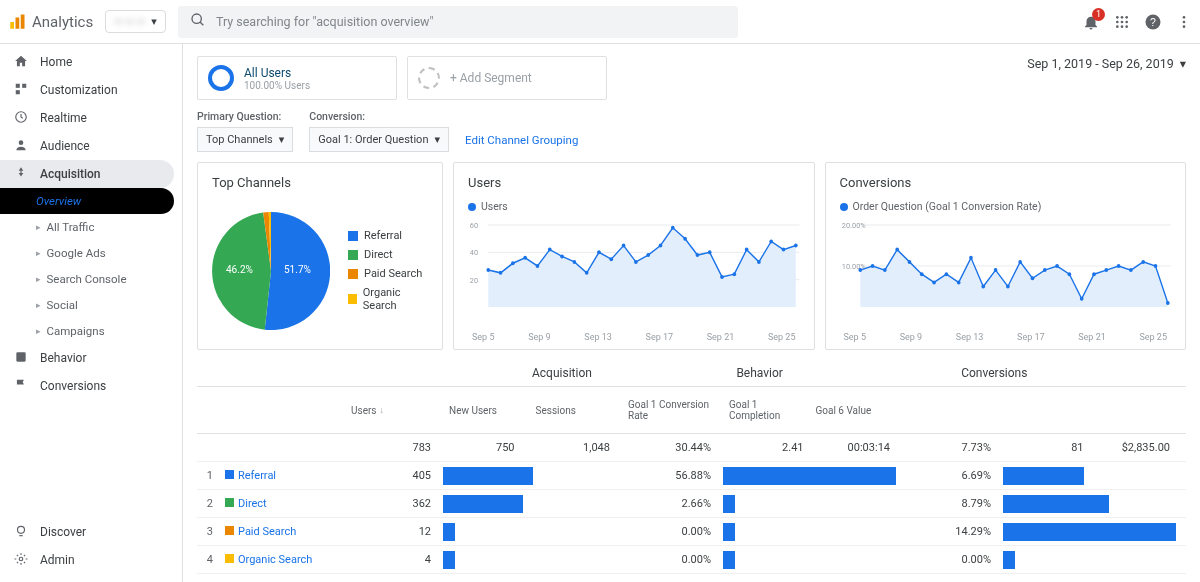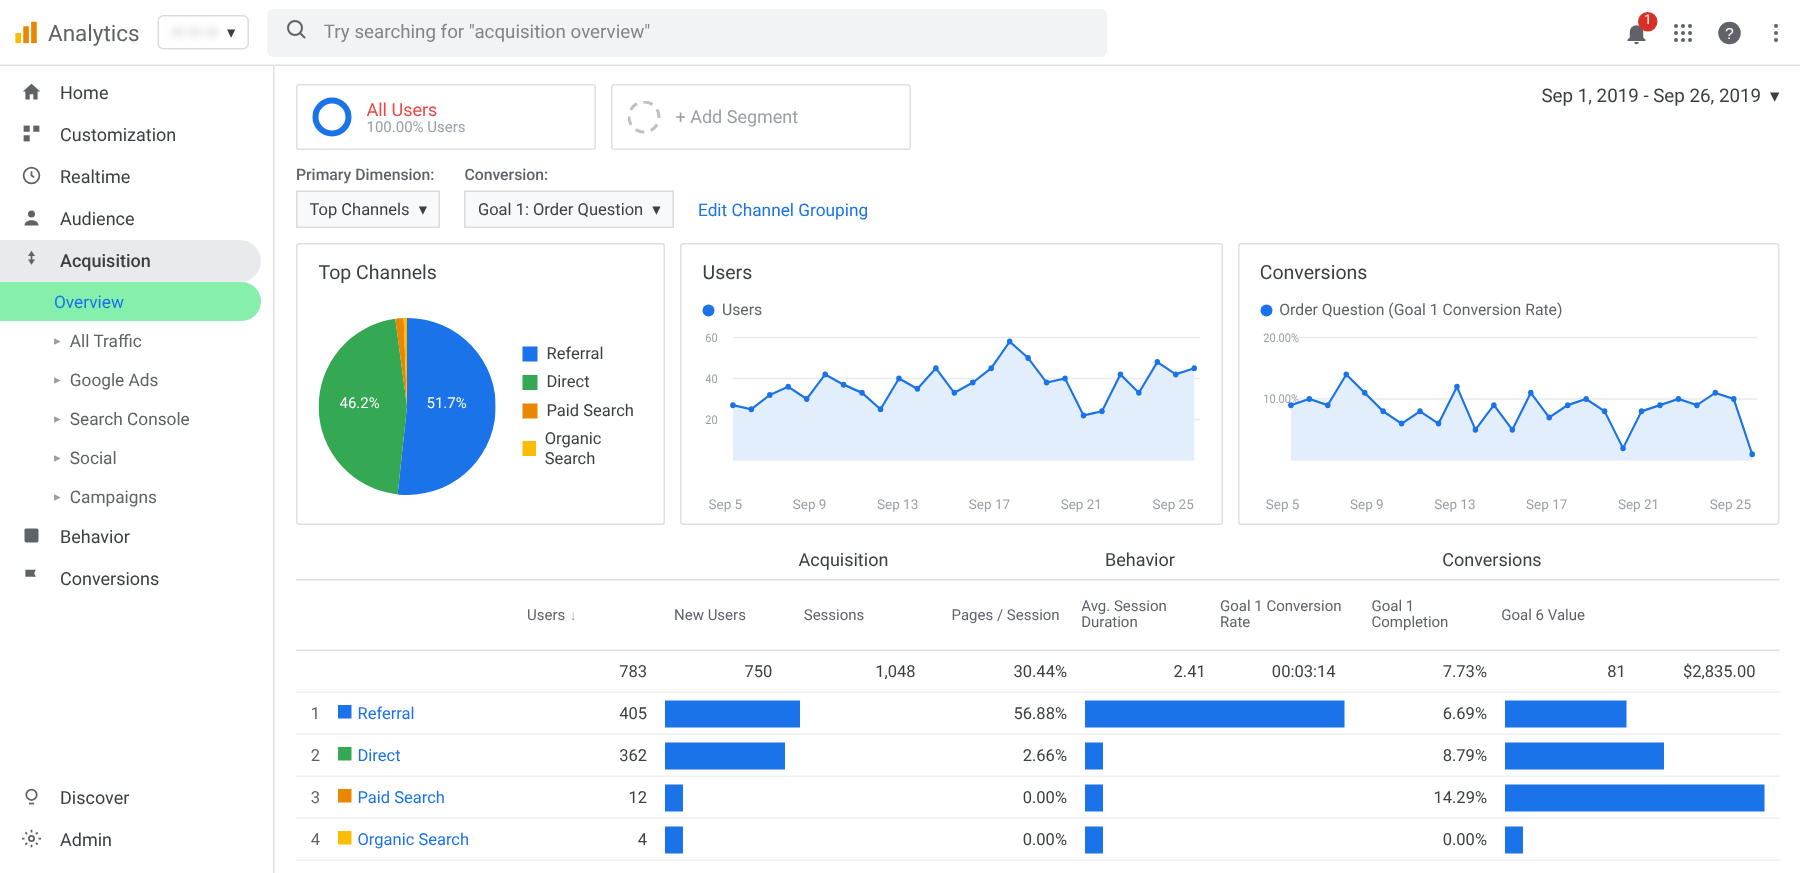--- a/index.html
+++ b/index.html
@@ -14,32 +14,32 @@
   .hdr-icons { margin-left: auto; display: flex; align-items: center; gap: 14px; color: #5f6368; }
   .bell-wrap { position: relative; }
   .badge { position: absolute; top: -5px; right: -5px; background: #d93025; color: #fff; border-radius: 50%; width: 13px; height: 13px; font-size: 9px; display: flex; align-items: center; justify-content: center; }
   .icon-btn { cursor: pointer; color: #5f6368; display: inline-flex; }
 
   .main { display: flex; height: 538px; }
   .sidebar { width: 183px; border-right: 1px solid #e0e0e0; display: flex; flex-direction: column; padding-top: 4px; }
   .nav-item { display: flex; align-items: center; gap: 12px; height: 28px; padding: 0 14px; color: #3c4043; font-size: 12px; cursor: pointer; }
   .nav-item.active { background: #e8eaed; border-radius: 0 14px 14px 0; margin-right: 8px; }
   .nav-sub { padding-left: 36px; height: 26px; display: flex; align-items: center; font-size: 11.5px; color: #5f6368; cursor: pointer; gap: 6px; }
-  .nav-sub.active { color: #1a73e8; background: #86efac; border-radius: 0 14px 14px 0; margin-right: 8px; }
+  .nav-sub.active { color: #1a73e8; background: #000000; border-radius: 0 14px 14px 0; margin-right: 8px; font-style: italic; }
   .nav-sub .chev { font-size: 9px; color: #9aa0a6; }
   .sect-label { padding: 10px 14px 4px; font-size: 10px; color: #9aa0a6; letter-spacing: 0.8px; }
   .sidebar-bottom { margin-top: auto; padding-bottom: 8px; }
 
   .content { flex: 1; overflow: auto; background: #fff; padding: 12px 14px 0 14px; }
   .top-row { display: flex; justify-content: space-between; align-items: flex-start; margin-bottom: 10px; }
   .segments { display: flex; gap: 10px; }
   .segment-card { border: 1px solid #e0e0e0; border-radius: 2px; width: 200px; height: 44px; display: flex; align-items: center; padding: 6px 10px; gap: 10px; cursor: pointer; }
   .seg-circle { width: 26px; height: 26px; border-radius: 50%; border: 4px solid #1a73e8; }
   .seg-circle.dash { border: 2px dashed #c0c0c0; width: 22px; height: 22px; }
-  .seg-text .t1 { font-size: 12px; color: #ef4444; }
+  .seg-text .t1 { font-size: 12px; color: #0c4a6e; }
   .seg-text .t2 { font-size: 10px; color: #9aa0a6; }
   .date-range { color: #3c4043; font-size: 12.5px; display: flex; align-items: center; gap: 6px; cursor: pointer; }
 
   .dim-row { display: flex; align-items: flex-end; gap: 16px; margin-bottom: 10px; }
   .dim-group { display: flex; flex-direction: column; gap: 4px; }
   .dim-label { font-size: 10.5px; color: #5f6368; font-weight: 500; }
   .sel-btn { border: 1px solid #dadce0; background: #f8f9fa; padding: 5px 8px; font-size: 11px; display: inline-flex; align-items: center; gap: 6px; cursor: pointer; }
   .link { color: #1a73e8; font-size: 11.5px; cursor: pointer; padding-bottom: 5px; }
 
   .cards-row { display: flex; gap: 10px; height: 188px; margin-bottom: 10px; }
@@ -258,21 +258,21 @@
         </div>
       </div>
       <div class="date-range">
         <span>Sep 1, 2019 - Sep 26, 2019</span>
         <span>▾</span>
       </div>
     </div>
 
     <div class="dim-row">
       <div class="dim-group">
-        <span class="dim-label">Primary Dimension:</span>
+        <span class="dim-label">Primary Question:</span>
         <div class="sel-btn">
             <span>Top Channels</span>
             <span>▾</span>
           </div>
       </div>
       <div class="dim-group">
         <span class="dim-label">Conversion:</span>
         <div class="sel-btn">
             <span>Goal 1: Order Question</span>
             <span>▾</span>
@@ -439,24 +439,20 @@
         <div class="c-idx"></div>
         <div class="c-name"></div>
         <div class="c-users c-hdr">
             <span>Users</span>
             <span class="sort-ind">↓</span>
           </div>
         <div class="c-bar" style="display:flex;">
             <div style="flex:1;">New Users</div>
             <div style="flex:1;text-align:right;">Sessions</div>
           </div>
-        <div class="c-bar2" style="display:flex;">
-            <div style="flex:1;">Pages / Session</div>
-            <div style="flex:1;">Avg. Session Duration</div>
-          </div>
         <div class="c-conv c-hdr">Goal 1 Conversion Rate</div>
         <div class="c-bar3" style="display:flex;">
             <div style="flex:1;">Goal 1 Completion</div>
             <div style="flex:1;text-align:right;">Goal 6 Value</div>
           </div>
       </div>
       <div class="totals-row">
         <div class="c-idx"></div>
           <div class="c-name"></div>
         <div class="c-users val-r">783</div>

